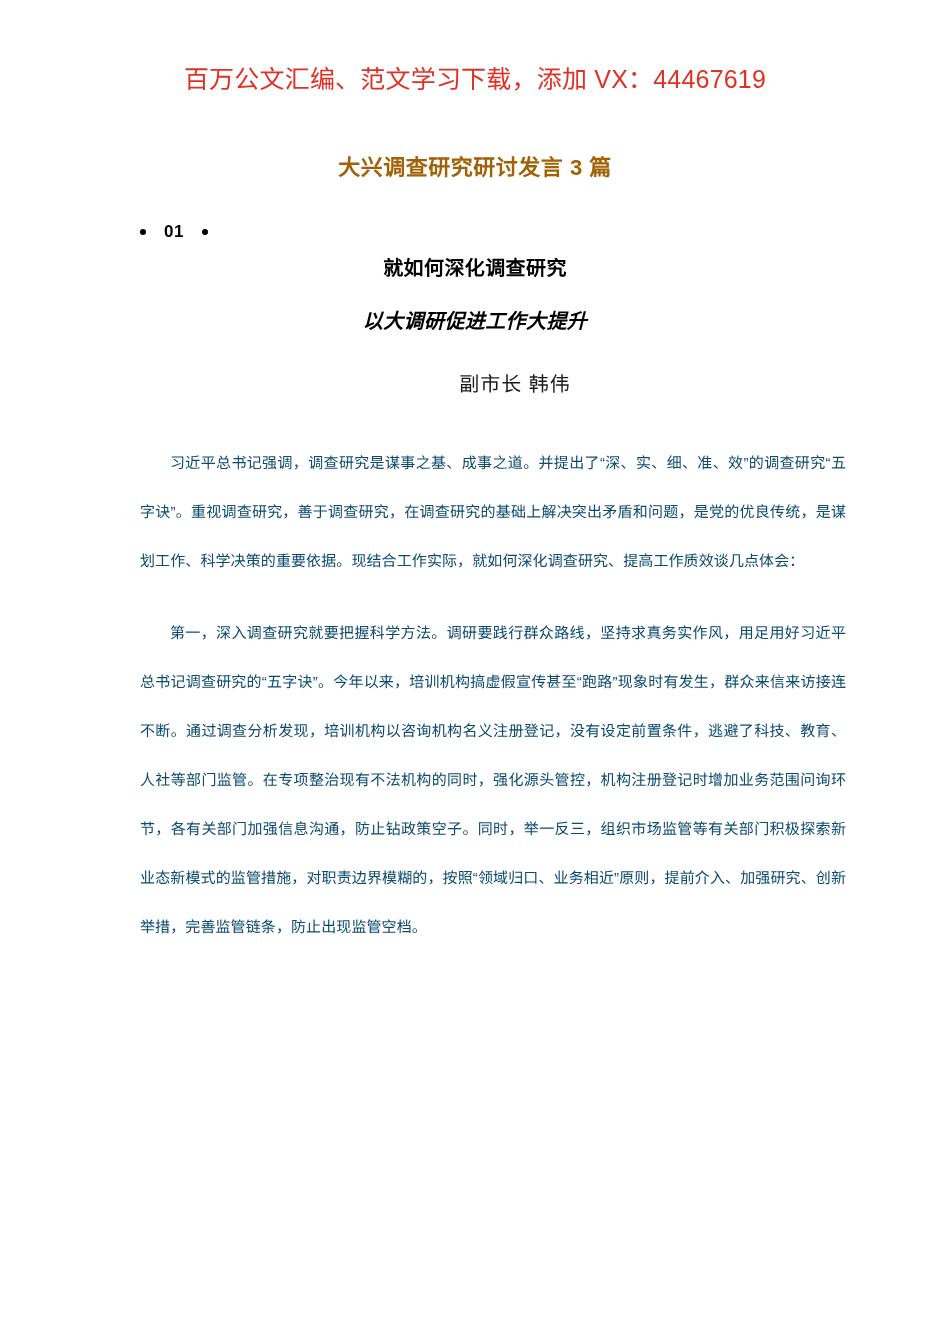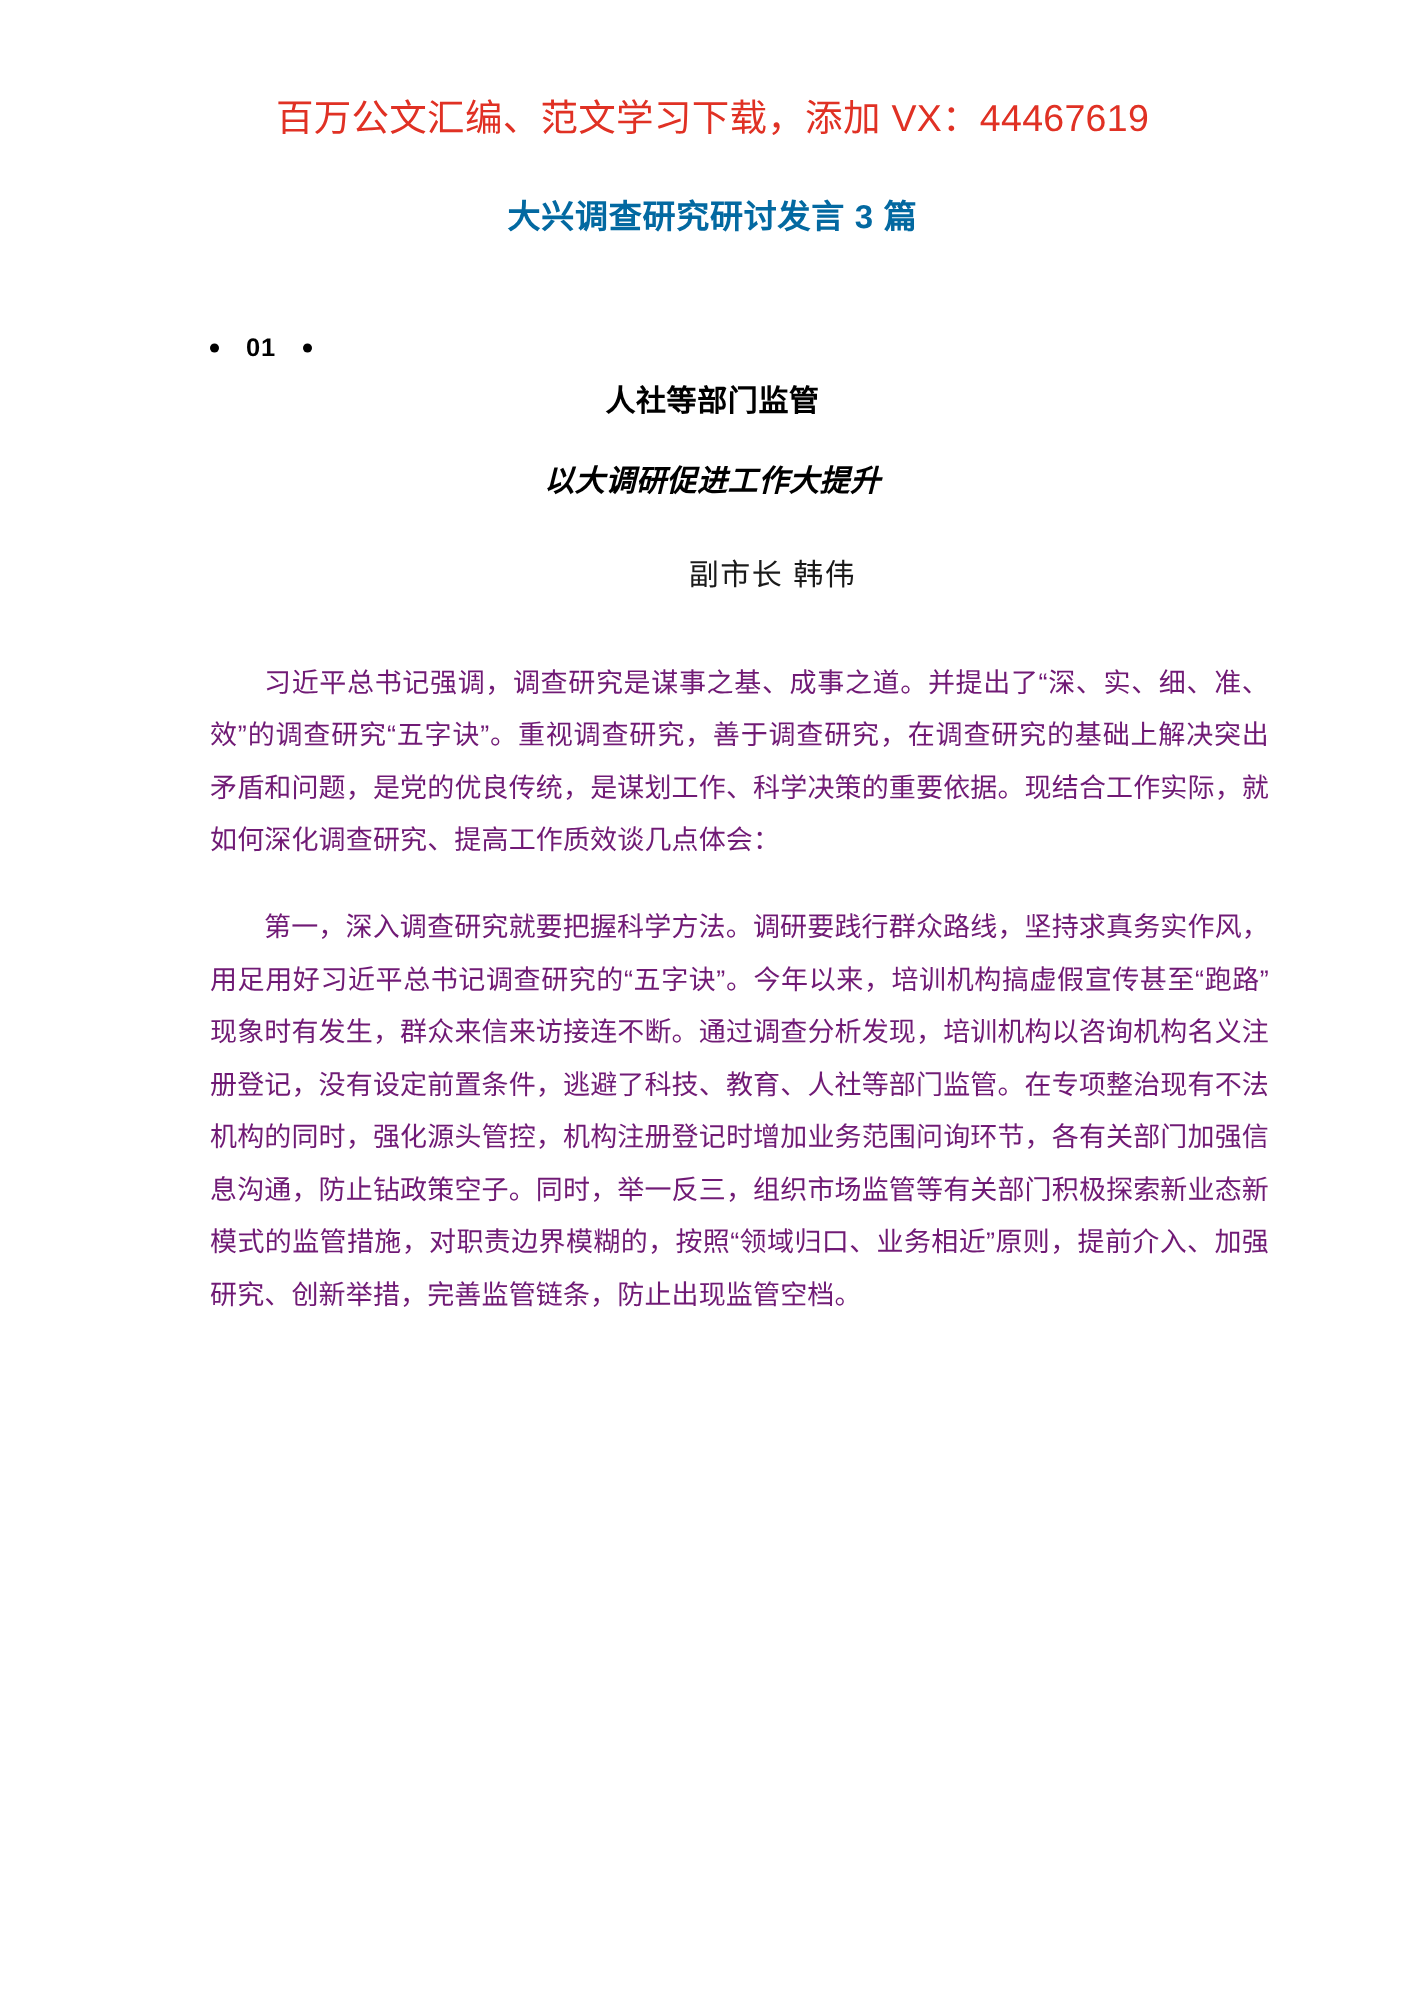--- a/index.html
+++ b/index.html
@@ -33,25 +33,25 @@
     font-size: 25px;
     font-weight: 400;
     letter-spacing: 0.2px;
     line-height: 34px;
     white-space: nowrap;
   }
 
   
   .doc-title {
     position: absolute;
-    top: 129px;
+    top: 152px;
     left: 0;
     width: 950px;
     text-align: center;
-    color: #0369a1;
+    color: #a16207;
     font-size: 22px;
     font-weight: bold;
     line-height: 32px;
     letter-spacing: 0.5px;
   }
 
   
   .section-marker {
     position: absolute;
     top: 222px;
@@ -110,23 +110,23 @@
   }
 
   
   .body-block {
     position: absolute;
     top: 438px;
     left: 140px;
     width: 706px;
   }
   .body-para {
-    color: #701a75;
-    font-size: 18px;
-    line-height: 35px;
+    color: #0c4a6e;
+    font-size: 15px;
+    line-height: 49px;
     text-align: justify;
     text-justify: inter-character;
     text-indent: 2em;
     letter-spacing: 0.1px;
     margin: 0;
   }
   .body-para + .body-para {
     margin-top: 23px;
   }
 </style>
@@ -139,21 +139,21 @@
 
   <div class="doc-title">大兴调查研究研讨发言 3 篇</div>
 
   <div class="section-marker">
     <span class="dot"></span>
     <span class="num">01</span>
     <span class="dot"></span>
   </div>
 
   <div class="heading-block">
-    <div class="heading-line">人社等部门监管</div>
+    <div class="heading-line">就如何深化调查研究</div>
     <div class="heading-line">以大调研促进工作大提升</div>
   </div>
 
   <div class="byline">副市长 韩伟</div>
 
   <div class="body-block">
     <p class="body-para">习近平总书记强调，调查研究是谋事之基、成事之道。并提出了“深、实、细、准、效”的调查研究“五字诀”。重视调查研究，善于调查研究，在调查研究的基础上解决突出矛盾和问题，是党的优良传统，是谋划工作、科学决策的重要依据。现结合工作实际，就如何深化调查研究、提高工作质效谈几点体会：</p>
     <p class="body-para">第一，深入调查研究就要把握科学方法。调研要践行群众路线，坚持求真务实作风，用足用好习近平总书记调查研究的“五字诀”。今年以来，培训机构搞虚假宣传甚至“跑路”现象时有发生，群众来信来访接连不断。通过调查分析发现，培训机构以咨询机构名义注册登记，没有设定前置条件，逃避了科技、教育、人社等部门监管。在专项整治现有不法机构的同时，强化源头管控，机构注册登记时增加业务范围问询环节，各有关部门加强信息沟通，防止钻政策空子。同时，举一反三，组织市场监管等有关部门积极探索新业态新模式的监管措施，对职责边界模糊的，按照“领域归口、业务相近”原则，提前介入、加强研究、创新举措，完善监管链条，防止出现监管空档。</p>
   </div>
 

